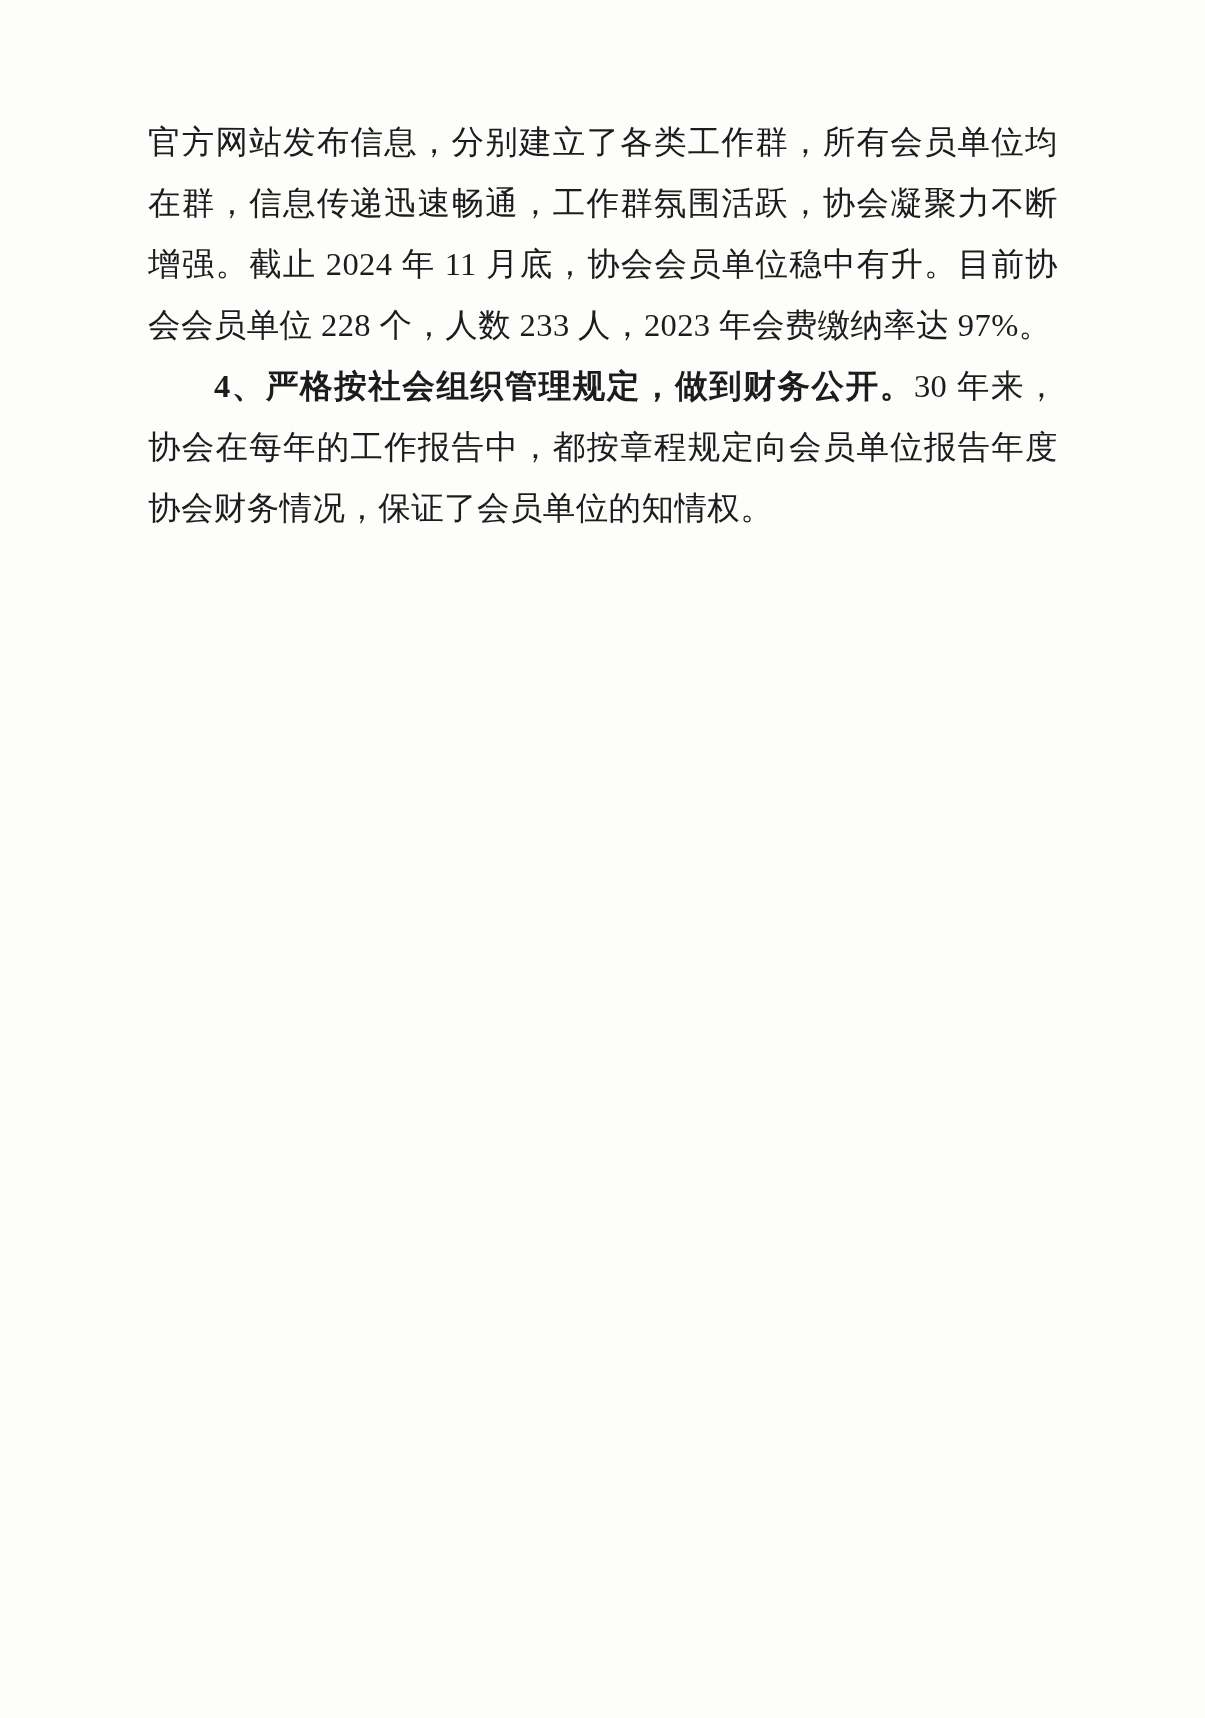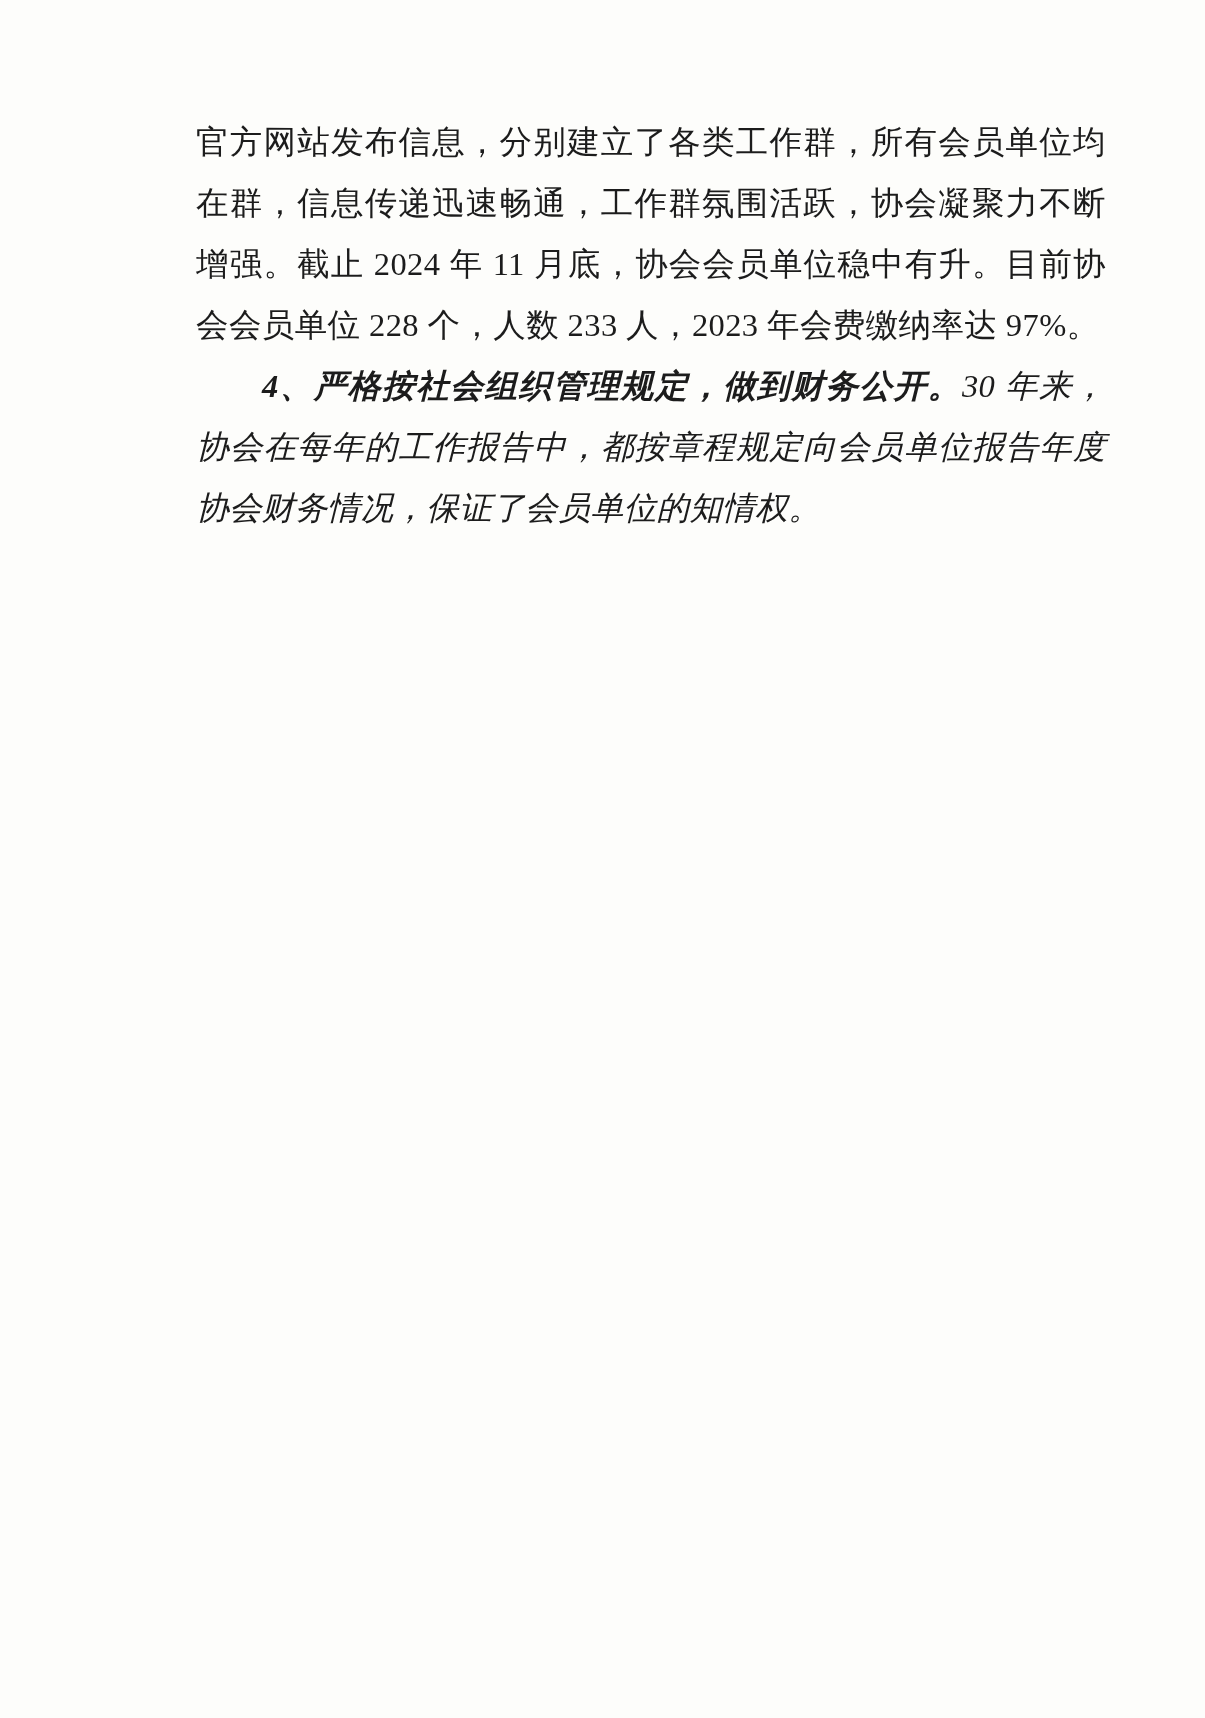--- a/index.html
+++ b/index.html
@@ -13,35 +13,33 @@
     height: 1718px;
     background: #fdfdfb;
     box-sizing: border-box;
     overflow: hidden;
   }
   .content {
     position: absolute;
     left: 148px;
     top: 112px;
     width: 910px;
-    margin-left: 48px;
   }
   .para {
     font-family: "Liberation Serif", "DejaVu Serif", serif;
     font-size: 32.5px;
     line-height: 61px;
     color: #1c1c1c;
     text-align: justify;
     text-justify: inter-ideograph;
     margin: 0 0 0 0;
     letter-spacing: 0.4px;
   }
   .para.indent {
     text-indent: 66px;
-    font-style: italic;
   }
   .para b {
     font-weight: 700;
   }
   .page-number {
     position: absolute;
     left: 0;
     right: 0;
     top: 1448px;
     text-align: center;

